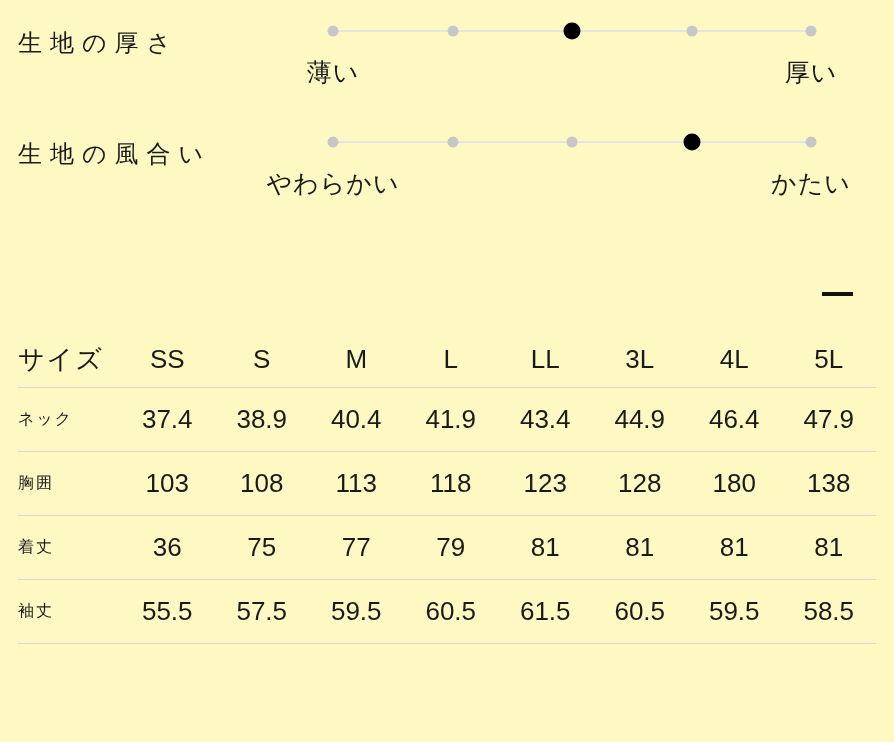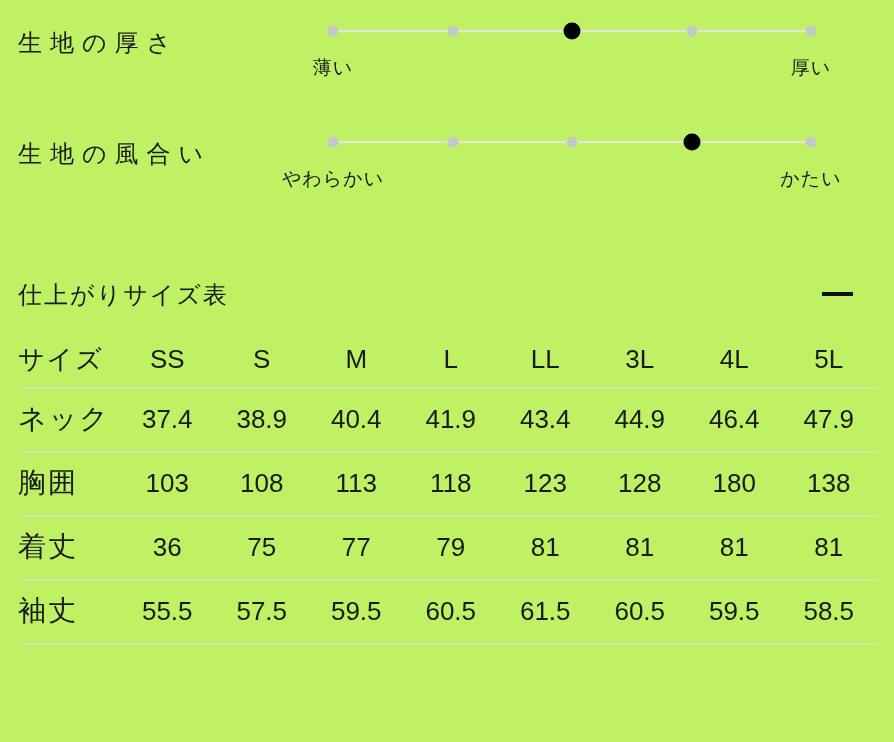--- a/index.html
+++ b/index.html
@@ -9,42 +9,42 @@
     --track:#e4e4e4;
     --border:#d9d9d9;
   }
   *{box-sizing:border-box;margin:0;padding:0;}
   html,body{background:#fff;}
   body{
     width:894px;height:742px;position:relative;overflow:hidden;
     font-family:"Liberation Sans","DejaVu Sans",sans-serif;
     color:var(--text);
   }
-  .page{position:absolute;inset:0;background:#bef264;}
+  .page{position:absolute;inset:0;background:#fef9c3;}
 
   
   .scale-label{
     position:absolute;left:18px;
     font-size:24px;letter-spacing:8px;line-height:1.1;white-space:nowrap;
   }
   .scale-track{
     position:absolute;left:333px;width:478px;height:0;
   }
   .track-line{
     position:absolute;left:0;right:0;top:-1px;height:2px;background:var(--track);
   }
   .dot{
     position:absolute;top:0;width:11px;height:11px;border-radius:50%;
     background:var(--inactive-dot);transform:translate(-50%,-50%);
   }
   .dot.active{
     width:17px;height:17px;background:var(--active-dot);
   }
   .scale-end-label{
-    position:absolute;font-size:19px;letter-spacing:1px;line-height:1.2;
+    position:absolute;font-size:25px;letter-spacing:1px;line-height:1.2;
     transform:translateX(-50%);white-space:nowrap;
   }
   .row1 .scale-label{top:30px;}
   .row1 .scale-track{top:31px;}
   .row1 .scale-end-label{top:57px;}
   .row2 .scale-label{top:141px;}
   .row2 .scale-track{top:142px;}
   .row2 .scale-end-label{top:168px;}
   .end-left{left:333px;}
   .end-right{left:811px;}
@@ -69,21 +69,21 @@
     border-bottom:1px solid var(--border);
     font-size:26px;
   }
   .size-table col.c-label{width:102px;}
   .size-table th,.size-table td{
     font-weight:400;vertical-align:middle;white-space:nowrap;
   }
   .size-table thead th{height:55px;text-align:center;}
   .size-table thead th:first-child{text-align:left;letter-spacing:2px;}
   .size-table tbody tr{border-top:1px solid var(--border);}
-  .size-table tbody th{height:64px;text-align:left;letter-spacing:2px;font-size:28px;}
+  .size-table tbody th{height:64px;text-align:left;letter-spacing:2px;font-size:16px;}
   .size-table tbody td{height:64px;text-align:center;}
 </style>
 </head>
 <body>
 
 <div class="page">
 
   <div class="scale-group row1">
     <div class="scale-label">生地の厚さ</div>
     <div class="scale-track">
@@ -105,21 +105,20 @@
     <div class="dot" style="left: 0%;"></div>
         <div class="dot" style="left: 25%;"></div>
         <div class="dot" style="left: 50%;"></div>
         <div class="dot active" style="left: 75%;"></div>
         <div class="dot" style="left: 100%;"></div>
       </div>
     <div class="scale-end-label end-left">やわらかい</div>
     <div class="scale-end-label end-right">かたい</div>
   </div>
 
-  <div class="size-title">仕上がりサイズ表</div>
   <button class="collapse-btn">
     <span class="minus-bar"></span>
   </button>
 
   <table class="size-table">
     <colgroup>
       <col class="c-label">
     </colgroup>
     <thead>
       <tr id="size-table-head-row">

